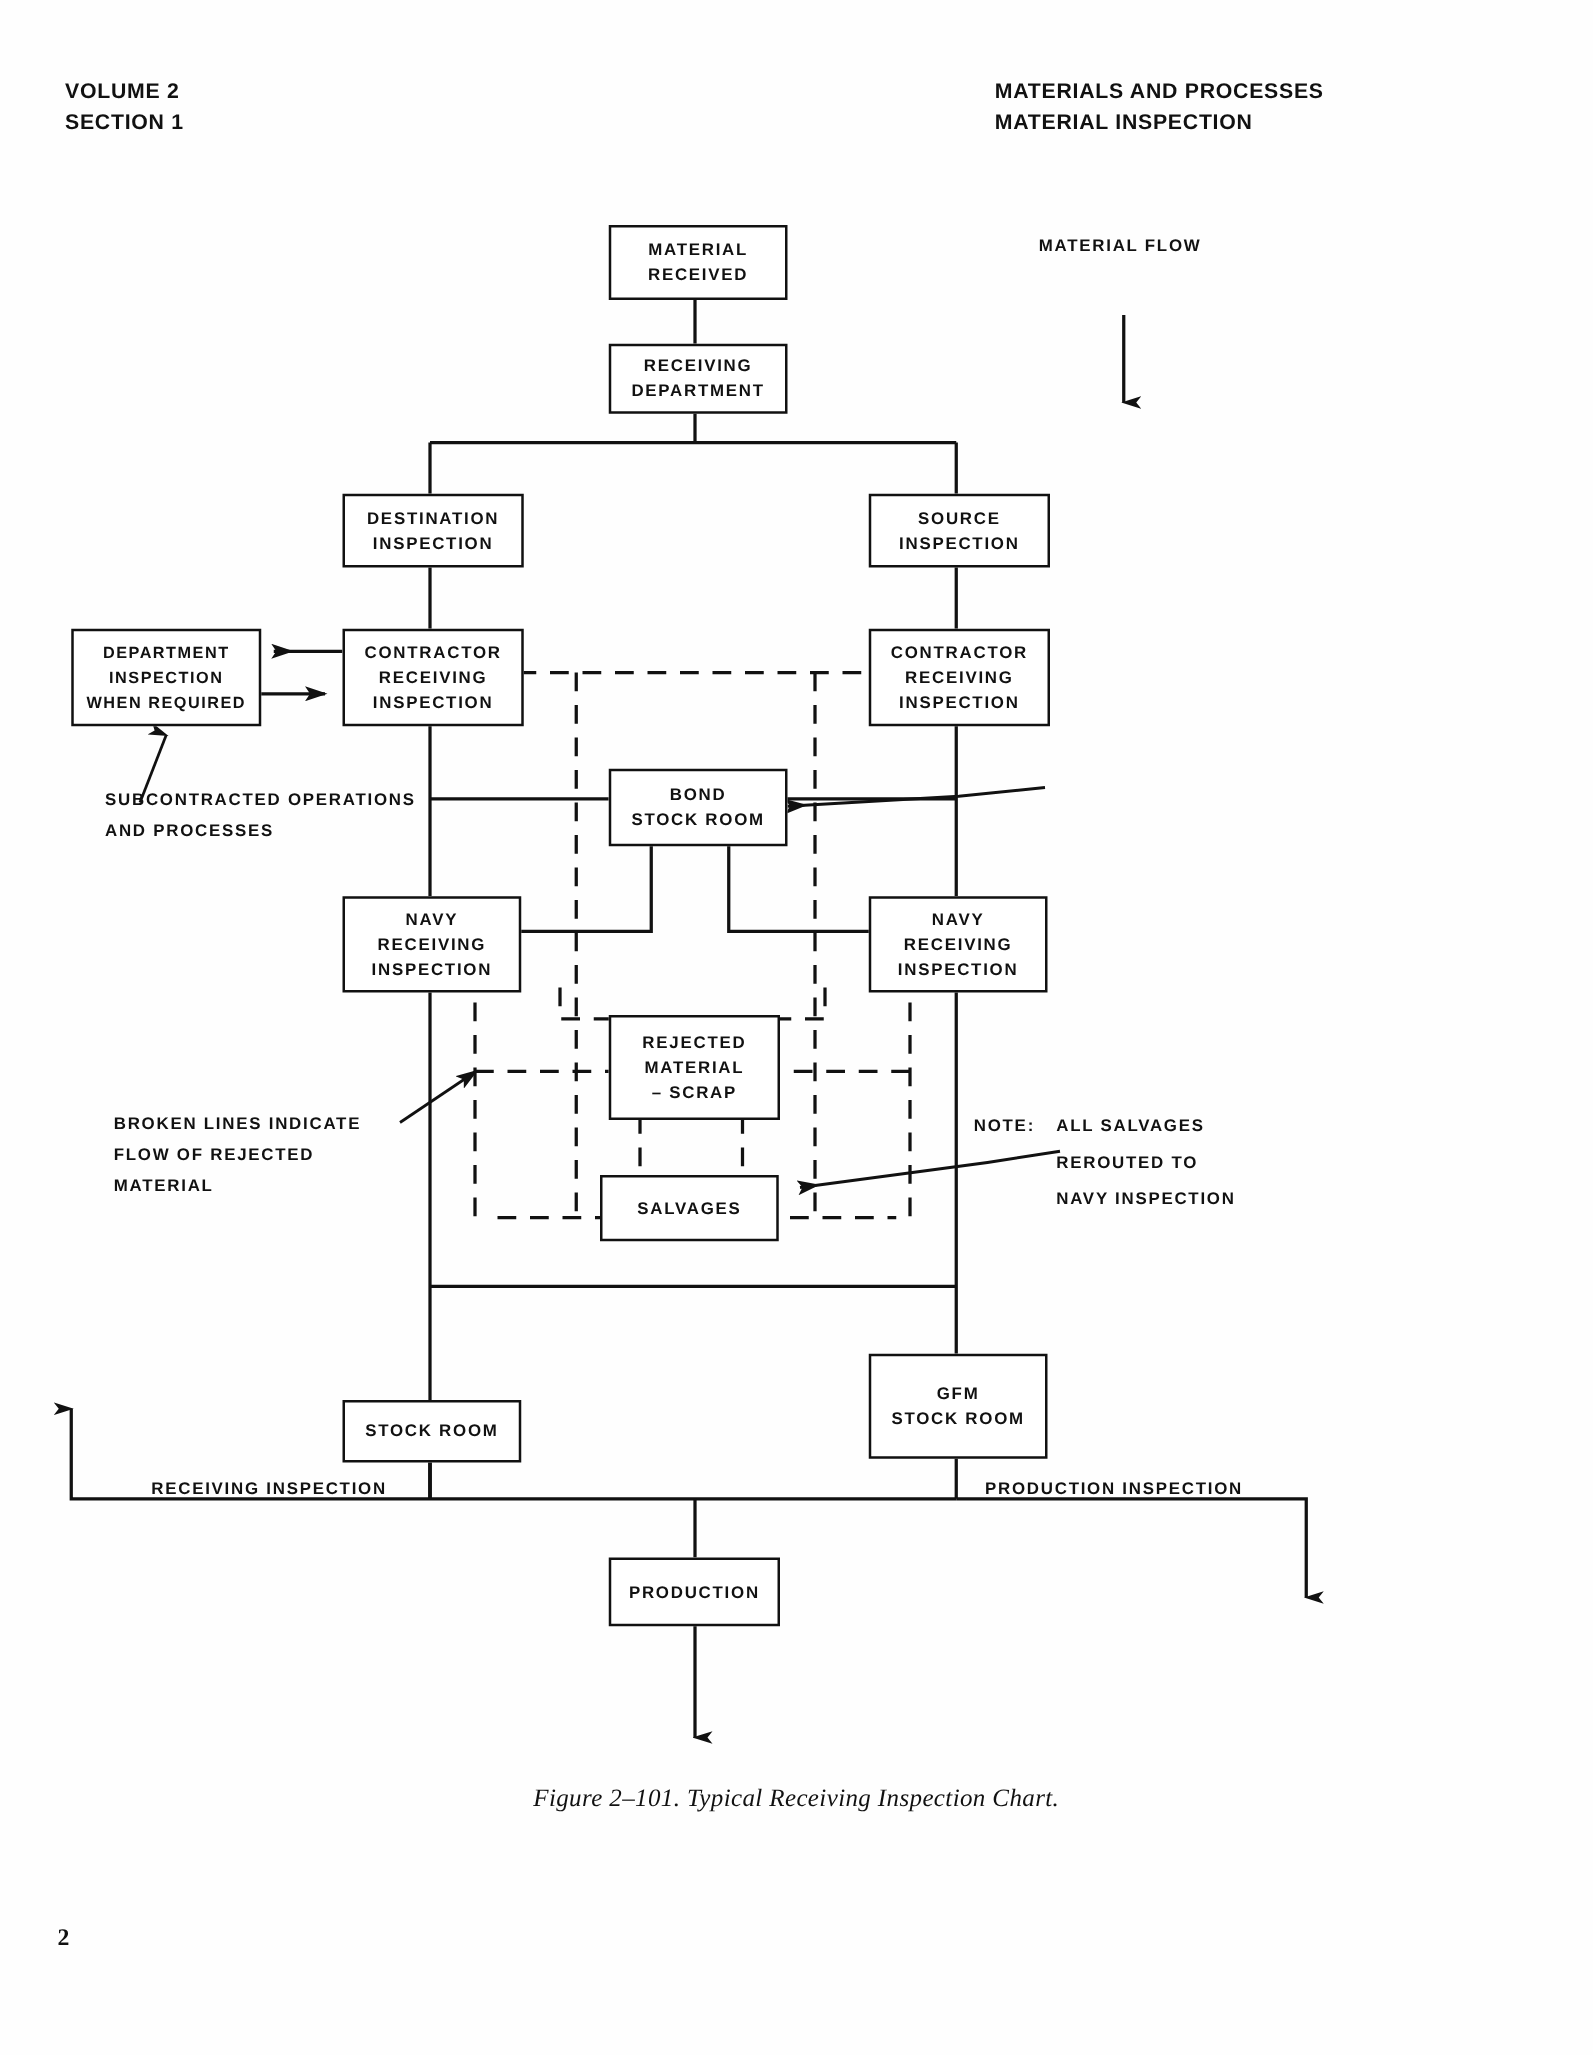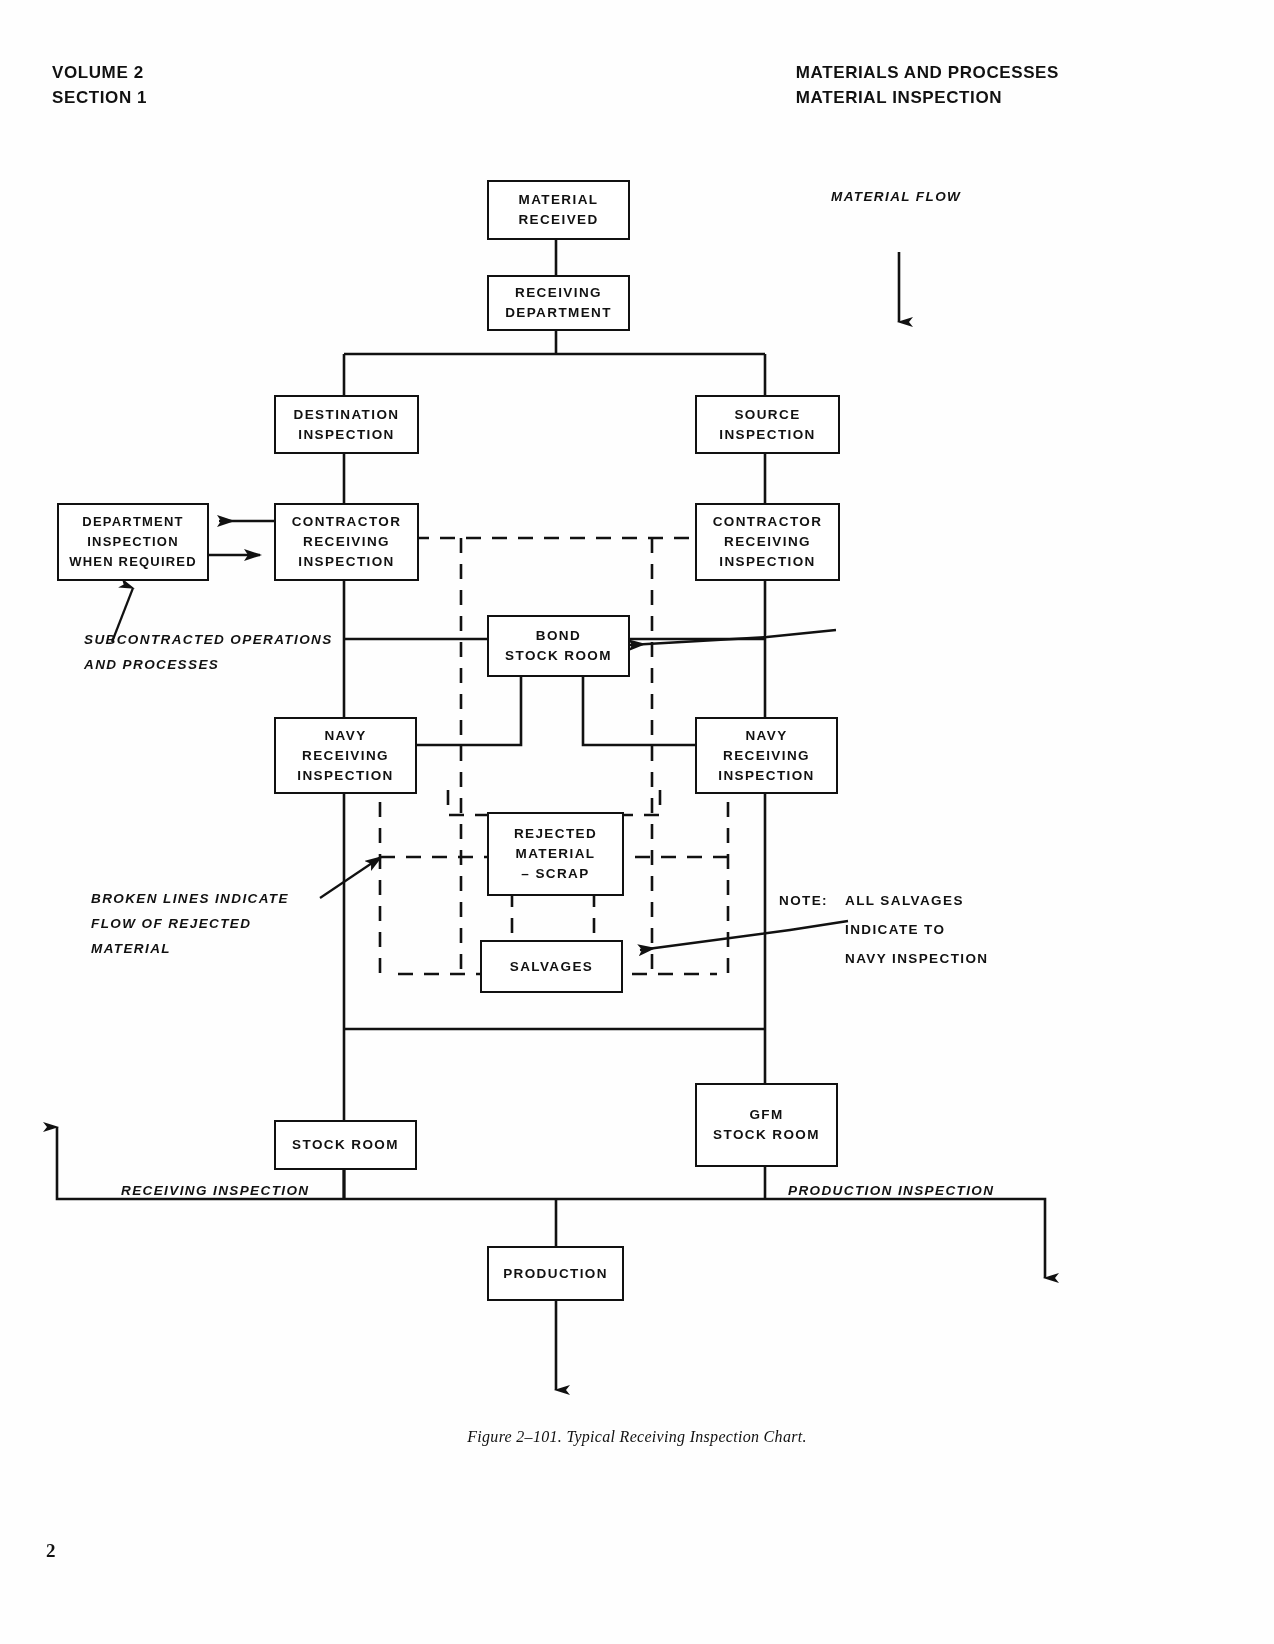--- a/index.html
+++ b/index.html
@@ -12,35 +12,35 @@
   .page{position:absolute;left:0;top:0;width:1274px;height:1644px;background:#fefefe;overflow:hidden;}
 
   
   .hdr-left{position:absolute;left:52px;top:60px;font-size:17px;font-weight:bold;letter-spacing:.6px;line-height:25px;}
   .hdr-right{position:absolute;right:215px;top:60px;text-align:left;font-size:17px;font-weight:bold;letter-spacing:.6px;line-height:25px;}
   .hdr-right div, .hdr-left div{white-space:nowrap;}
 
   .pagenum{position:absolute;left:46px;top:1540px;font-size:19px;font-weight:bold;font-family:"Liberation Serif",serif;}
 
   .caption{position:absolute;left:0;top:1428px;width:1274px;text-align:center;
-           font-family:"Liberation Serif",serif;font-style:italic;font-size:16px;letter-spacing:.3px;}
+           font-family:"Liberation Serif",serif;font-style:italic;font-size:20px;letter-spacing:.3px;}
 
   
   #chart{position:absolute;left:0;top:0;width:1274px;height:1644px;}
 
   
   .box{position:absolute;border:2.5px solid #111;background:#fff;
        display:flex;flex-direction:column;align-items:center;justify-content:center;
        font-size:13.5px;font-weight:bold;letter-spacing:1.4px;line-height:20px;
        text-align:center;z-index:5;}
   .box span{display:block;white-space:nowrap;}
 
   
   .lbl{position:absolute;font-size:13.5px;font-weight:bold;letter-spacing:1.4px;line-height:25px;white-space:nowrap;z-index:6;}
-  .lbl div{white-space:nowrap;font-style:italic;}
+  .lbl div{white-space:nowrap;}
   .note-key{display:inline-block;width:66px;}
   .noteblock{position:absolute;font-size:13.5px;font-weight:bold;letter-spacing:1.4px;line-height:29px;z-index:6;}
   .noteblock .row{white-space:nowrap;}
   .noteblock .ind{padding-left:66px;}
 </style>
 </head>
 <body>
 
 <div class="page">
 
@@ -246,21 +246,21 @@
     <div>BROKEN LINES INDICATE</div>
     <div>FLOW OF REJECTED</div>
     <div>MATERIAL</div>
   </div>
 
 
   <div class="noteblock" style="left:779px;top:886px;">
     <div class="row">
       <span class="note-key">NOTE:</span><span>ALL SALVAGES</span>
     </div>
-    <div class="row ind">INDICATE TO</div>
+    <div class="row ind">REROUTED TO</div>
     <div class="row ind">NAVY INSPECTION</div>
   </div>
 
   <div class="lbl" style="left:121px;top:1178px;">
     <div>RECEIVING INSPECTION</div>
   </div>
 
   <div class="lbl" style="left:788px;top:1178px;">
     <div>PRODUCTION INSPECTION</div>
   </div>

